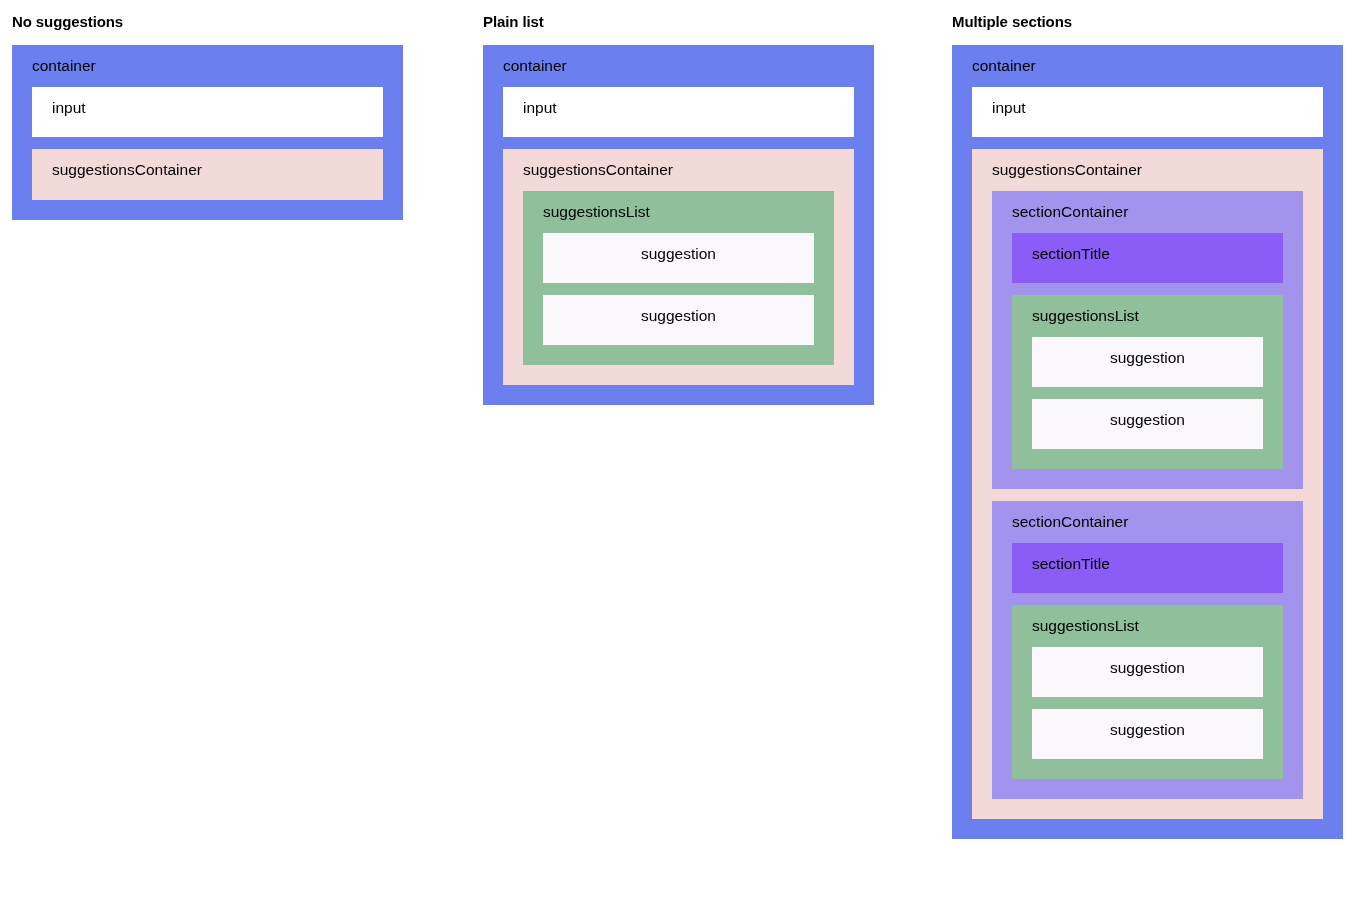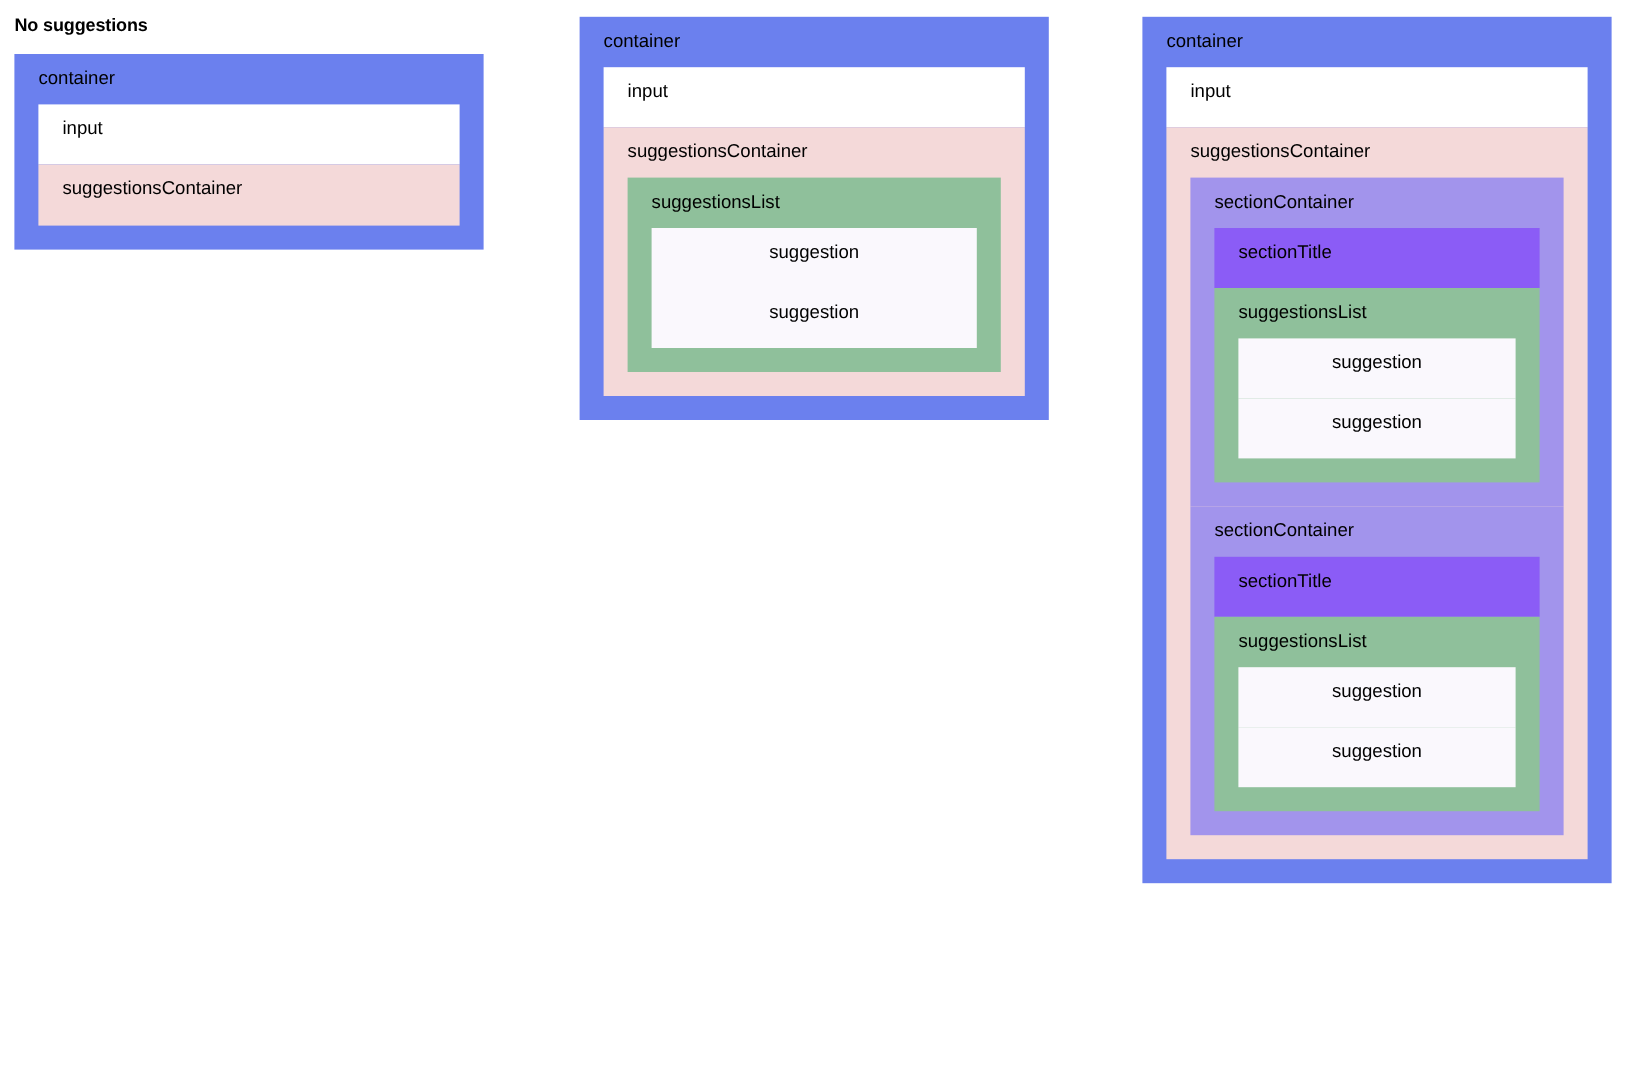--- a/index.html
+++ b/index.html
@@ -46,20 +46,21 @@
     box-sizing: border-box;
   }
   .box > .box-label {
     font-size: 15.5px;
     line-height: 20px;
     color: #000000;
     display: block;
     margin-bottom: 11px;
   }
   .box > .box-child {
+    margin-bottom: 12px;
   }
   .box > .box-child:last-child {
     margin-bottom: 0;
   }
 
   
   .box-container        { background: #6b80ee; }
   .box-input            { background: #ffffff; padding-bottom: 19px; }
   .box-suggestions      { background: #f4d9d9; }
   .box-list             { background: #8fc09b; }
@@ -90,20 +91,21 @@
         </div>
 
         <div class="box box-suggestions box-child leaf">
           <span class="box-label">suggestionsContainer</span>
         </div>
       </div>
     </div>
   </div>
 
   <div class="column col-2">
+    <div class="col-heading">Plain list</div>
 
     <div class="container-wrap">
       <div class="box box-container">
         <span class="box-label">container</span>
 
         <div class="box box-input box-child leaf">
           <span class="box-label">input</span>
         </div>
 
         <div class="box box-suggestions box-child">
@@ -119,20 +121,21 @@
             <div class="box box-suggestion box-child leaf">
               <span class="box-label">suggestion</span>
             </div>
           </div>
         </div>
       </div>
     </div>
   </div>
 
   <div class="column col-3">
+    <div class="col-heading">Multiple sections</div>
 
     <div class="container-wrap">
       <div class="box box-container">
         <span class="box-label">container</span>
 
         <div class="box box-input box-child leaf">
           <span class="box-label">input</span>
         </div>
 
         <div class="box box-suggestions box-child">

